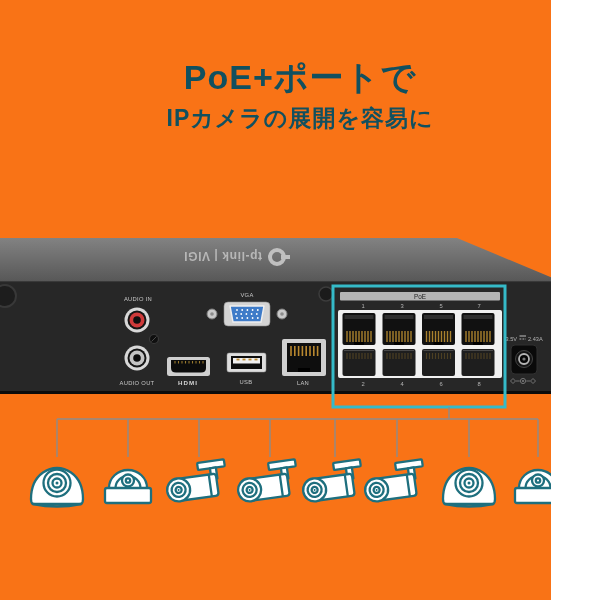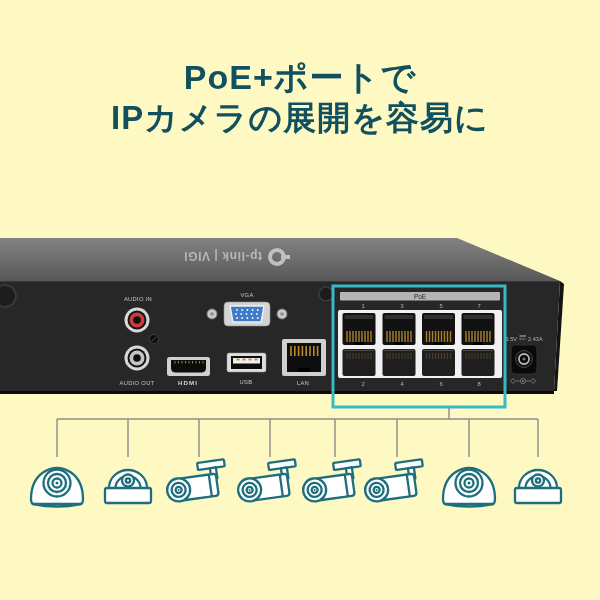--- a/index.html
+++ b/index.html
@@ -1,21 +1,21 @@
 <!DOCTYPE html>
 <html><head>
 <meta charset="utf-8">
 <style>
   html,body{margin:0;padding:0;background:#ffffff;}
-  .stage{position:relative;width:600px;height:600px;background:#fef9c3;overflow:hidden;
+  .stage{position:relative;width:551px;height:600px;background:#f97316;overflow:hidden;
          font-family:"Liberation Sans",sans-serif;}
   .title{position:absolute;top:56px;left:0;width:600px;text-align:center;
          color:#11505f;font-weight:bold;}
   .title .l1{font-size:34px;line-height:42px;letter-spacing:1px;}
-  .title .l2{font-size:33px;line-height:40px;letter-spacing:1px;}
+  .title .l2{font-size:23px;line-height:40px;letter-spacing:1px;}
   svg{position:absolute;left:0;top:0;}
   .lbl{fill:#c6c6c6;font-size:5.8px;text-anchor:middle;letter-spacing:.3px;
        font-family:"Liberation Sans",sans-serif;}
   .lblb{fill:#d5d5d5;font-size:6.2px;text-anchor:middle;letter-spacing:1.1px;font-weight:bold;
        font-family:"Liberation Sans",sans-serif;}
   .num{fill:#b3b3b3;font-size:5.8px;text-anchor:middle;font-family:"Liberation Sans",sans-serif;}
   .poehead{fill:#1d1d1d;font-size:6.4px;text-anchor:middle;font-family:"Liberation Sans",sans-serif;}
   .pwr{fill:#b2b2b2;font-size:5.6px;font-family:"Liberation Sans",sans-serif;}
   .brandtxt{fill:#c6c6c6;font-size:12px;font-weight:bold;letter-spacing:.6px;opacity:.92;
        font-family:"Liberation Sans",sans-serif;}

